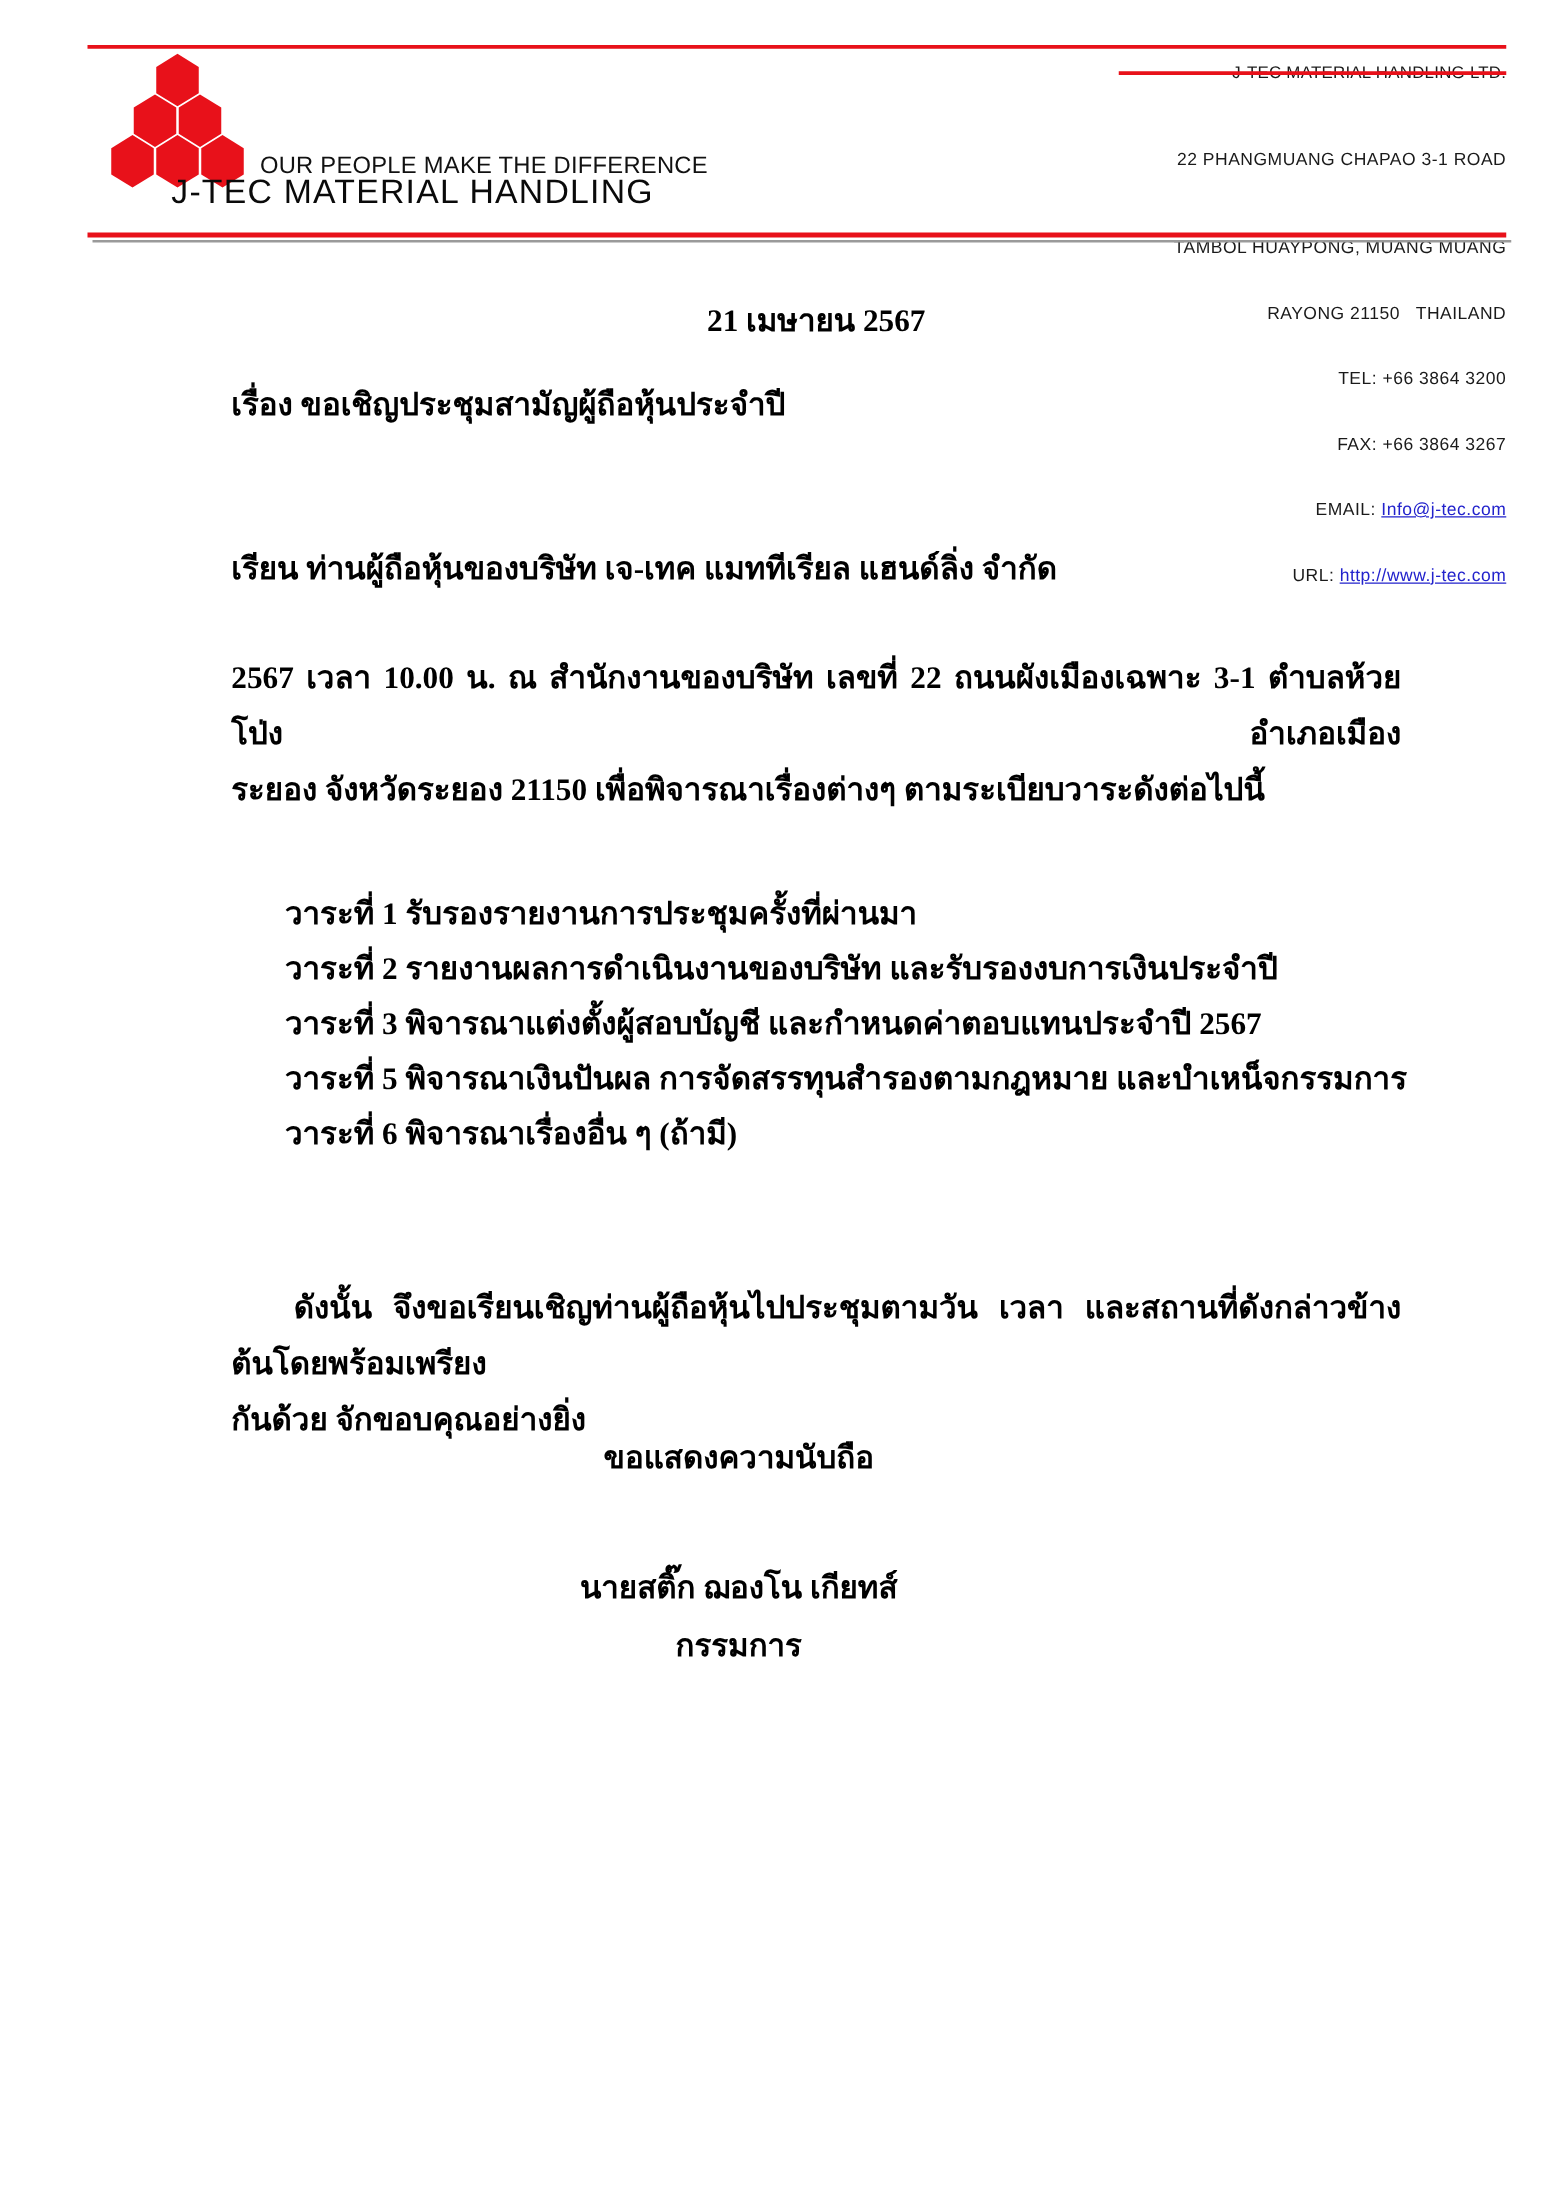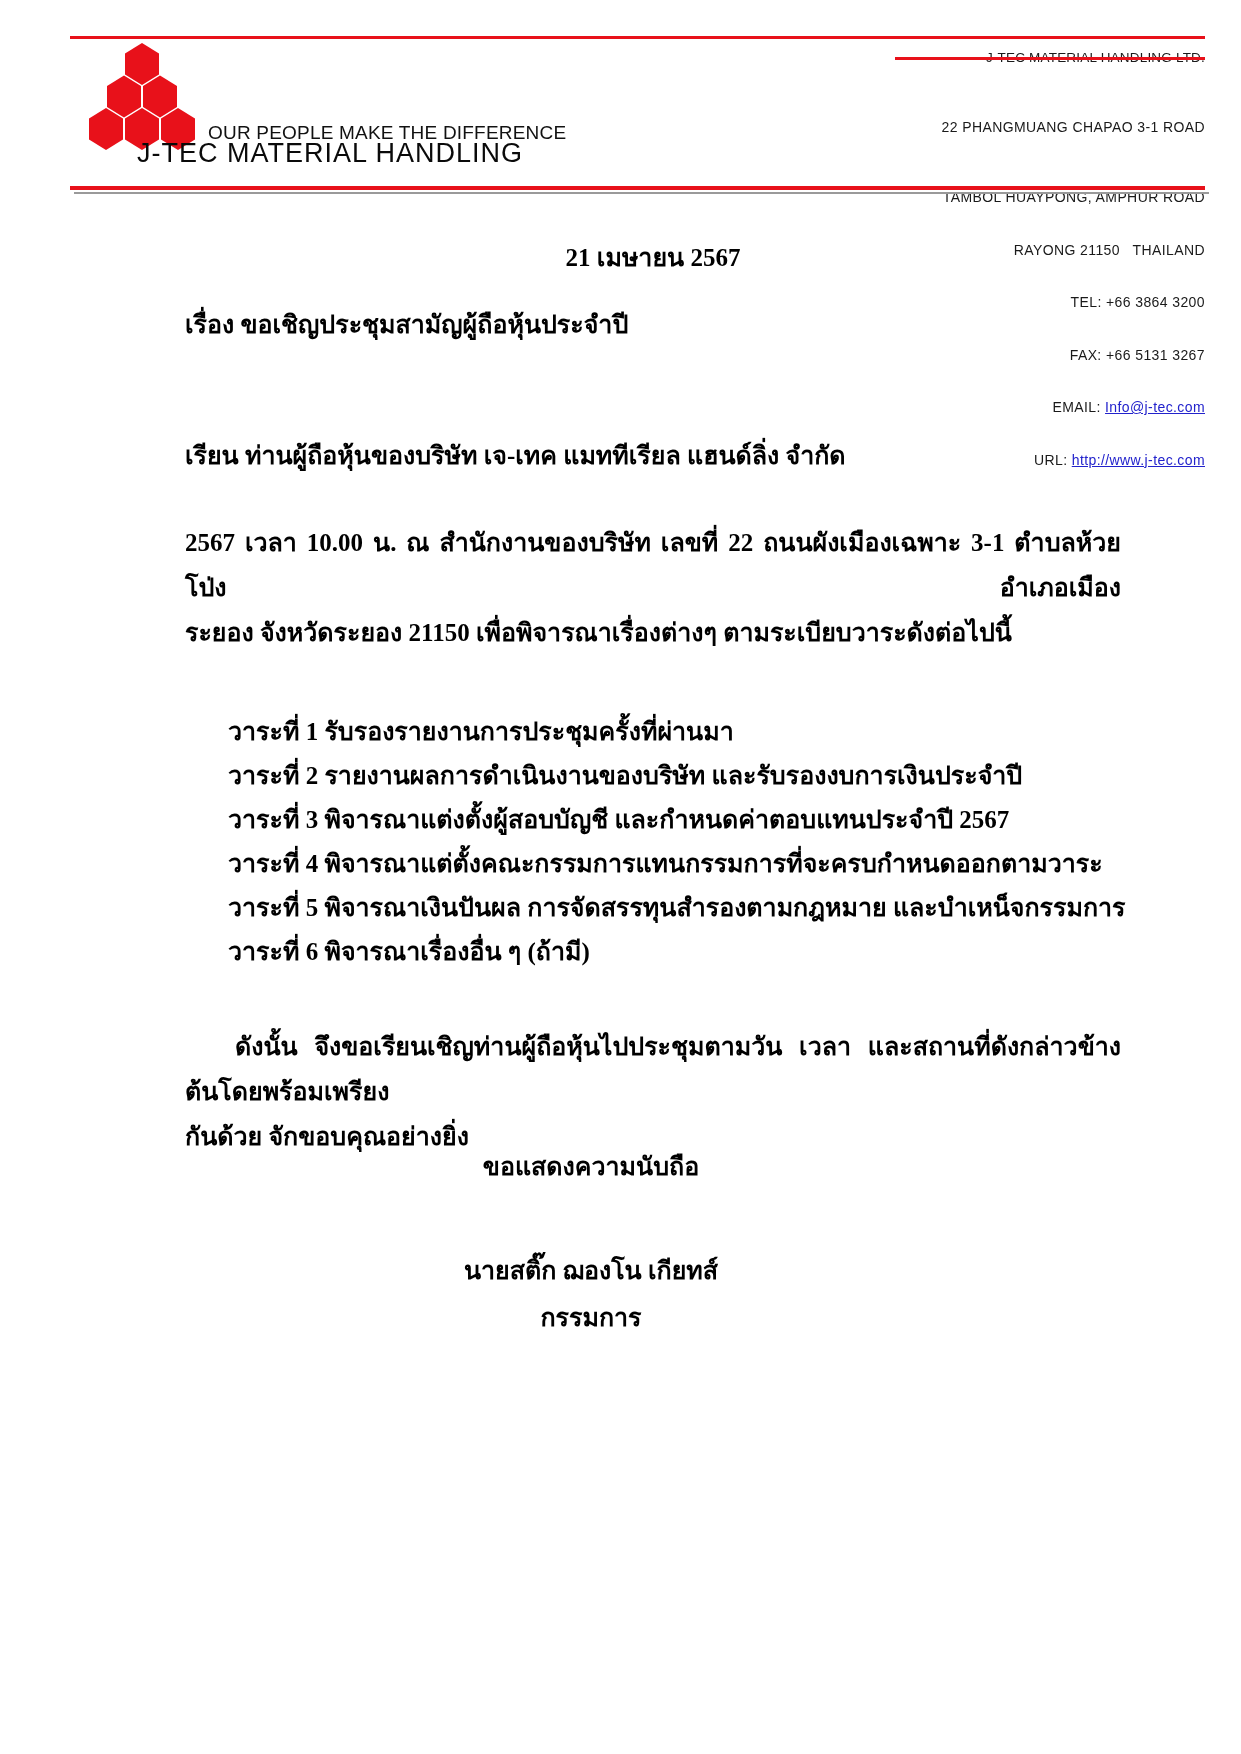--- a/index.html
+++ b/index.html
@@ -71,24 +71,24 @@
 </head>
 <body>
 
 <div class="page">
 
   <div class="hdr-right">
     <span class="hdr-line hdr-company">J-TEC MATERIAL HANDLING LTD.</span>
     <span class="hdr-gap"></span>
     <span class="hdr-line">22 PHANGMUANG CHAPAO 3-1 ROAD</span>
     <span class="hdr-gap2"></span>
-    <span class="hdr-line">TAMBOL HUAYPONG, AMPHUR ROAD</span>
+    <span class="hdr-line">TAMBOL HUAYPONG, MUANG MUANG</span>
     <span class="hdr-line">RAYONG 21150   THAILAND</span>
     <span class="hdr-line"><span>TEL:</span> <span>+66 3864 3200</span></span>
-    <span class="hdr-line"><span>FAX:</span> <span>+66 5131 3267</span></span>
+    <span class="hdr-line"><span>FAX:</span> <span>+66 3864 3267</span></span>
     <span class="hdr-line"><span>EMAIL:</span> <span class="hdr-link">Info@j-tec.com</span></span>
     <span class="hdr-line"><span>URL:</span> <span class="hdr-link">http://www.j-tec.com</span></span>
   </div>
 
   <div class="rule-red rule-a"></div>
   <div class="rule-red rule-b"></div>
   <div class="rule-red rule-c"></div>
   <div class="rule-c-shadow"></div>
 
   <svg class="logo-svg" viewBox="0 0 112 114" aria-hidden="true">
@@ -112,21 +112,20 @@
 
   <div class="content para1">
     <div class="jline">2567 เวลา 10.00 น. ณ สำนักงานของบริษัท เลขที่ 22 ถนนผังเมืองเฉพาะ 3-1 ตำบลห้วยโป่ง อำเภอเมือง</div>
     <div>ระยอง จังหวัดระยอง 21150 เพื่อพิจารณาเรื่องต่างๆ ตามระเบียบวาระดังต่อไปนี้</div>
   </div>
 
   <div class="content agenda">
     <div class="agenda-item">วาระที่ 1 รับรองรายงานการประชุมครั้งที่ผ่านมา</div>
     <div class="agenda-item">วาระที่ 2 รายงานผลการดำเนินงานของบริษัท และรับรองงบการเงินประจำปี</div>
     <div class="agenda-item">วาระที่ 3 พิจารณาแต่งตั้งผู้สอบบัญชี และกำหนดค่าตอบแทนประจำปี 2567</div>
-    <div class="agenda-item">วาระที่ 4 พิจารณาแต่ตั้งคณะกรรมการแทนกรรมการที่จะครบกำหนดออกตามวาระ</div>
     <div class="agenda-item">วาระที่ 5 พิจารณาเงินปันผล การจัดสรรทุนสำรองตามกฎหมาย และบำเหน็จกรรมการ</div>
     <div class="agenda-item">วาระที่ 6 พิจารณาเรื่องอื่น ๆ (ถ้ามี)</div>
   </div>
 
   <div class="content closing">
     <div class="jline indent">ดังนั้น จึงขอเรียนเชิญท่านผู้ถือหุ้นไปประชุมตามวัน เวลา และสถานที่ดังกล่าวข้างต้นโดยพร้อมเพรียง</div>
     <div>กันด้วย จักขอบคุณอย่างยิ่ง</div>
   </div>
 
   <div class="content signer-name">นายสติ๊ก ฌองโน เกียทส์</div>

